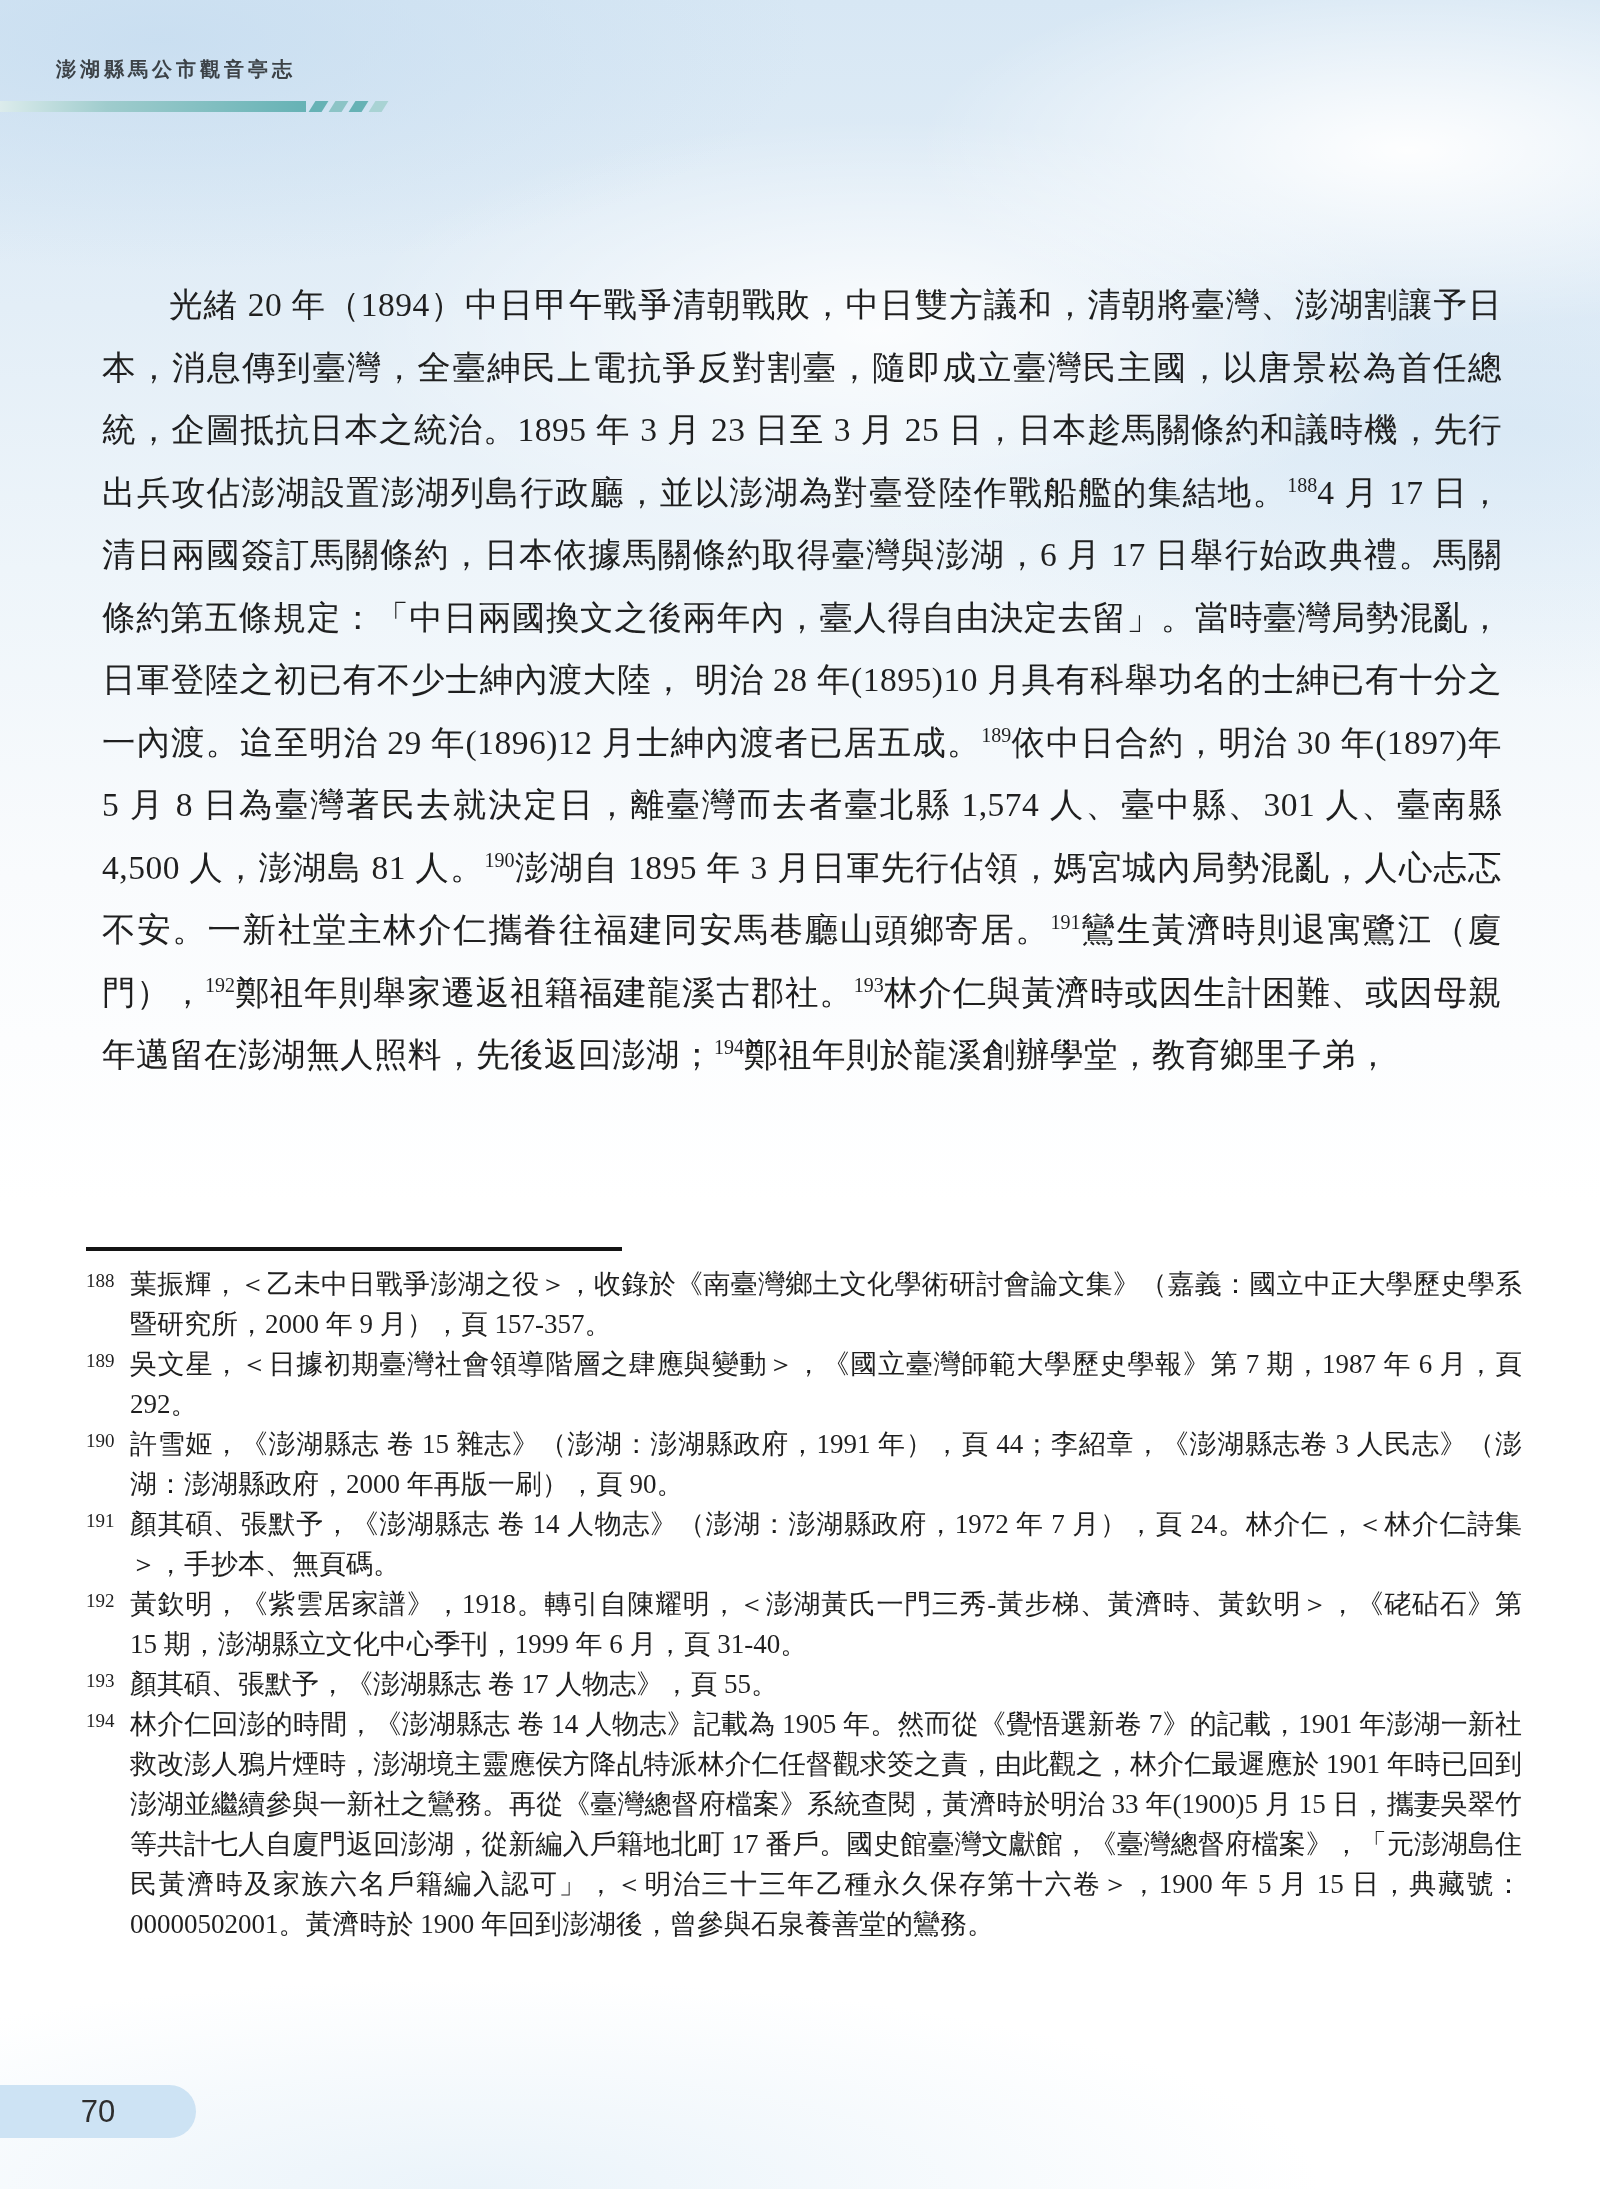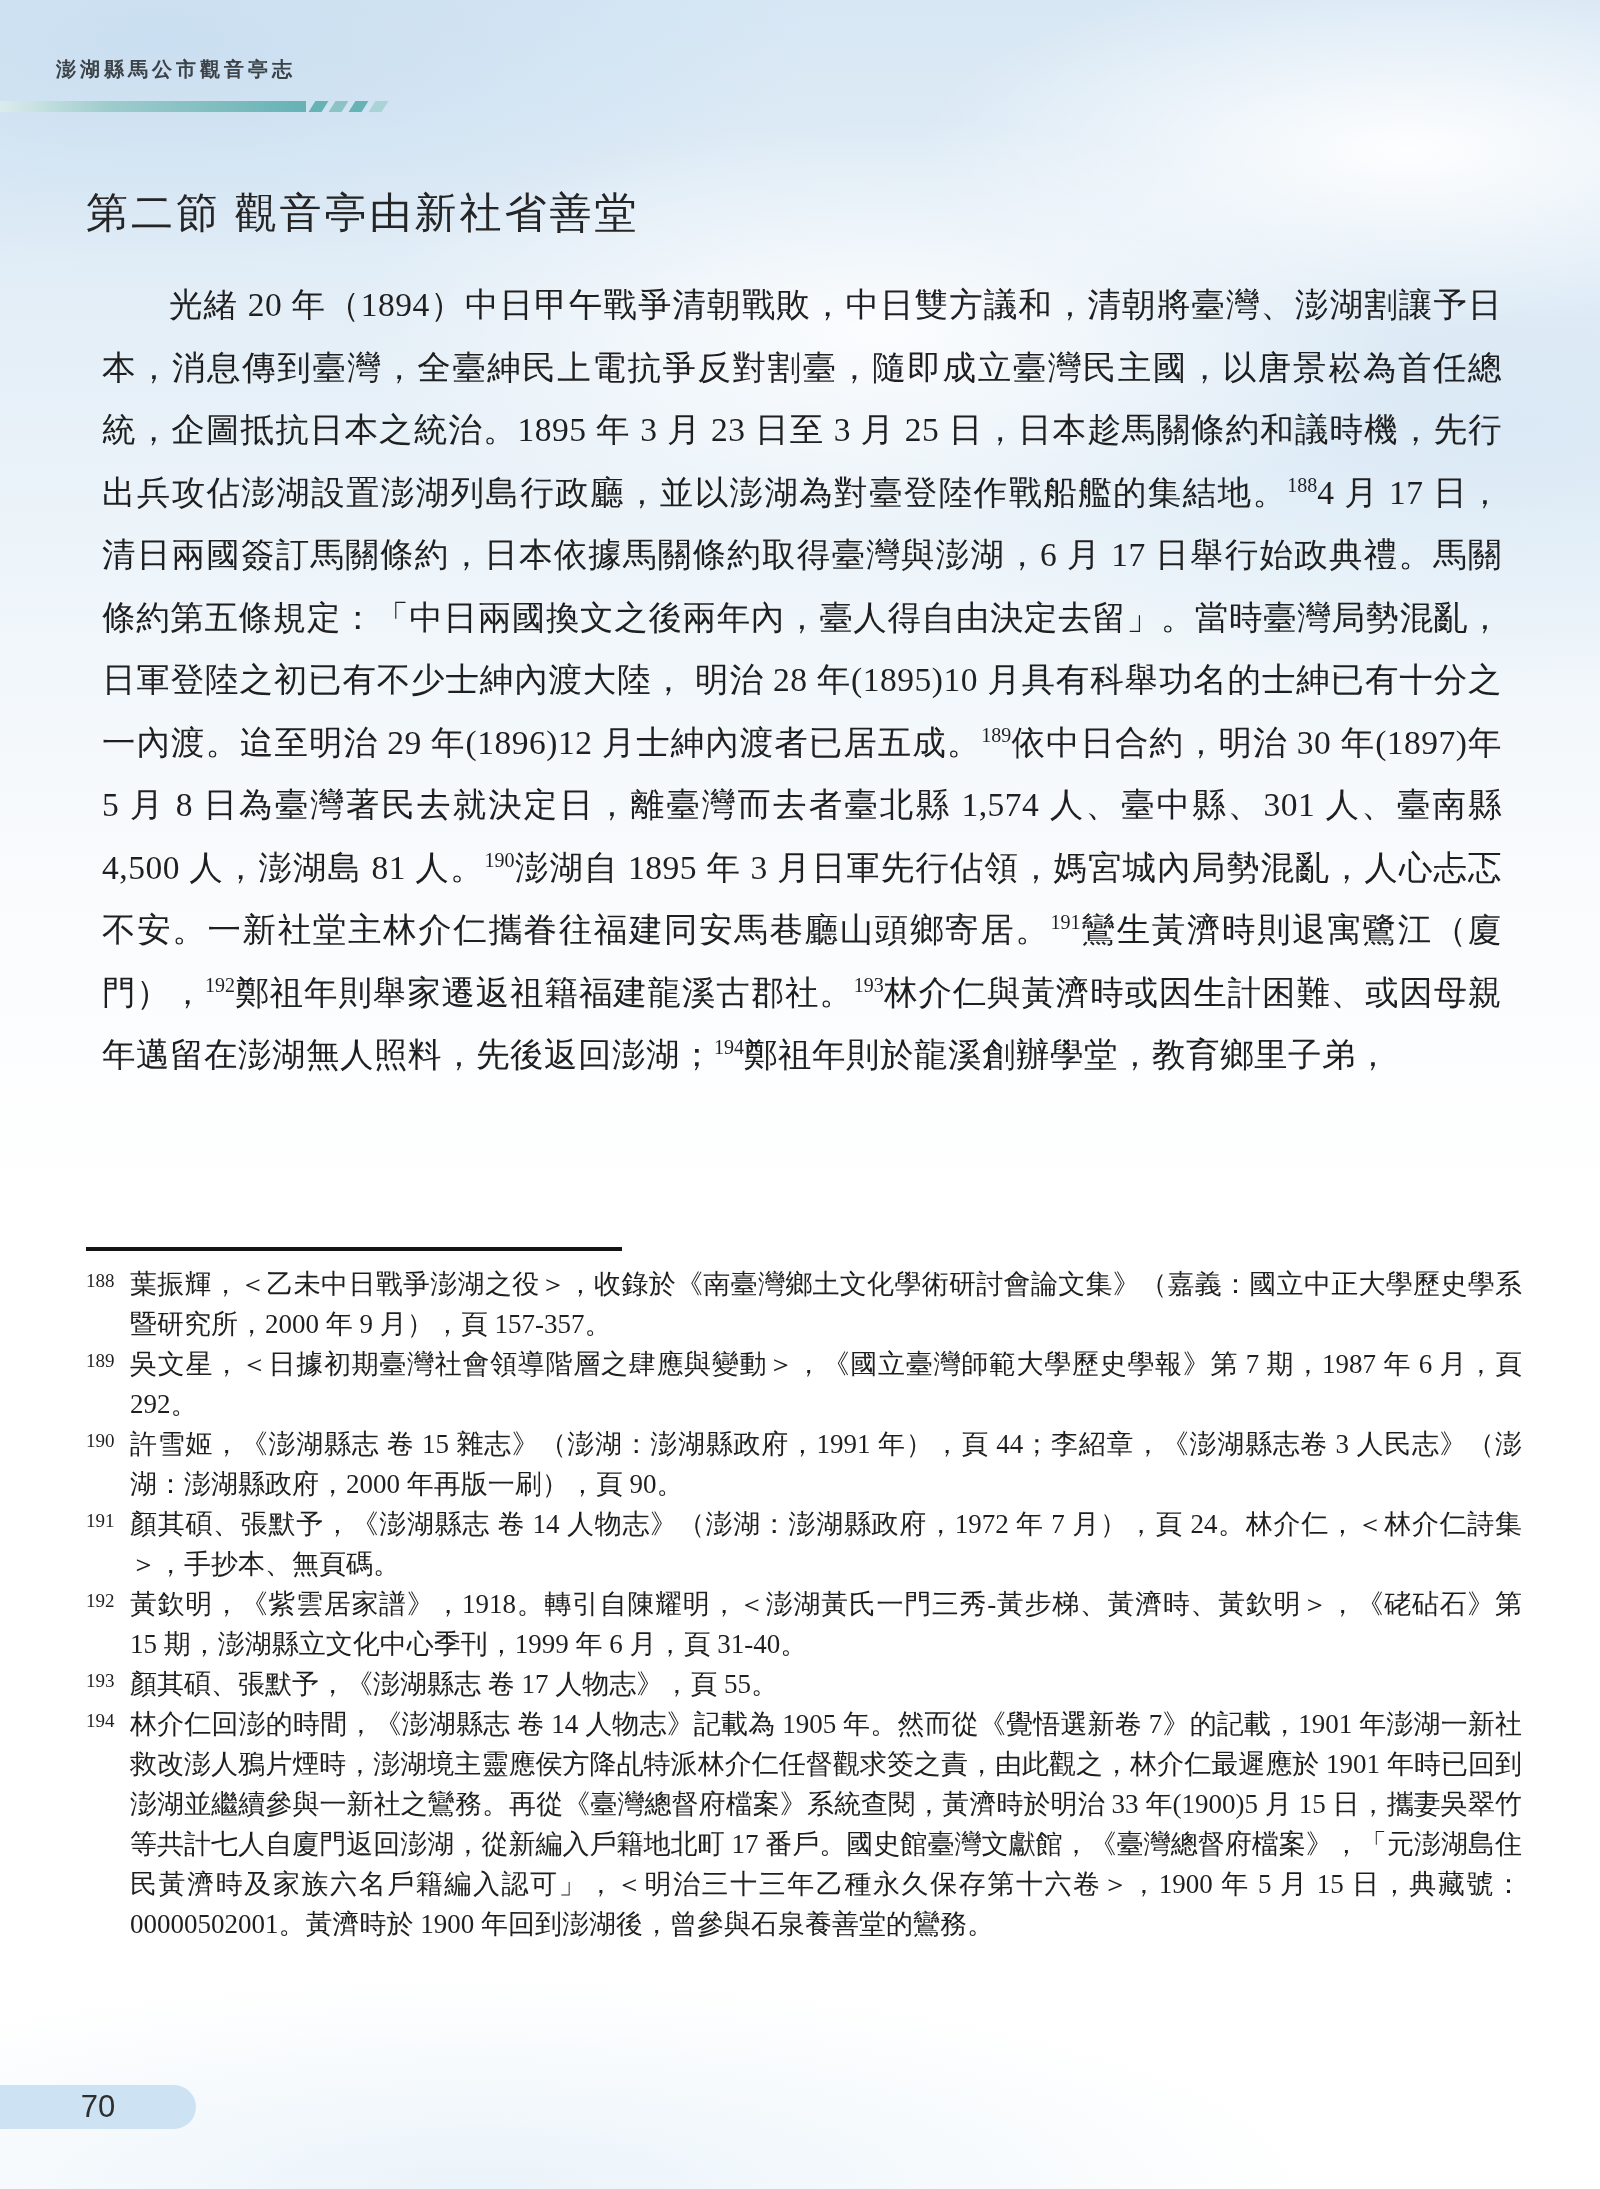--- a/index.html
+++ b/index.html
@@ -64,21 +64,21 @@
     font-size:27px;line-height:40px;text-align:justify;
   }
   .footnote{display:flex;align-items:flex-start;}
   .fn-num{
     flex:0 0 44px;font-size:19px;line-height:34px;letter-spacing:0;
   }
   .fn-text{flex:1;}
 
   
   .page-pill{
-    position:absolute;left:0;top:2085px;width:196px;height:44px;
+    position:absolute;left:0;top:2085px;width:196px;height:53px;
     background:#cde3f4;border-radius:0 27px 27px 0;
     display:flex;align-items:center;justify-content:center;
   }
   .page-number{
     font-family:"Liberation Sans","DejaVu Sans",sans-serif;
     font-size:31px;color:#2e2e2e;
   }
 </style>
 </head>
 <body>
@@ -88,21 +88,20 @@
   <div class="header-title">澎湖縣馬公市觀音亭志</div>
 
   <div class="header-rule"></div>
   <div class="header-slashes">
     <div class="slash"></div>
     <div class="slash"></div>
     <div class="slash"></div>
     <div class="slash"></div>
   </div>
 
-  <h1 class="section-title" style="margin:0;font-weight:normal;">第二節  觀音亭由新社省善堂</h1>
 
   <div class="body-text">
     <p><span>光緒 20 年（1894）中日甲午戰爭清朝戰敗，中日雙方議和，清朝將臺灣、澎湖割讓予日本，消息傳到臺灣，全臺紳民上電抗爭反對割臺，隨即成立臺灣民主國，以唐景崧為首任總統，企圖抵抗日本之統治。1895 年 3 月 23 日至 3 月 25 日，日本趁馬關條約和議時機，先行出兵攻佔澎湖設置澎湖列島行政廳，並以澎湖為對臺登陸作戰船艦的集結地。</span><sup>188</sup><span>4 月 17 日，清日兩國簽訂馬關條約，日本依據馬關條約取得臺灣與澎湖，6 月 17 日舉行始政典禮。馬關條約第五條規定：「中日兩國換文之後兩年內，臺人得自由決定去留」。當時臺灣局勢混亂，日軍登陸之初已有不少士紳內渡大陸， 明治 28 年(1895)10 月具有科舉功名的士紳已有十分之一內渡。迨至明治 29 年(1896)12 月士紳內渡者已居五成。</span><sup>189</sup><span>依中日合約，明治 30 年(1897)年 5 月 8 日為臺灣著民去就決定日，離臺灣而去者臺北縣 1,574 人、臺中縣、301 人、臺南縣 4,500 人，澎湖島 81 人。</span><sup>190</sup><span>澎湖自 1895 年 3 月日軍先行佔領，媽宮城內局勢混亂，人心忐忑不安。一新社堂主林介仁攜眷往福建同安馬巷廳山頭鄉寄居。</span><sup>191</sup><span>鸞生黃濟時則退寓鷺江（廈門），</span><sup>192</sup><span>鄭祖年則舉家遷返祖籍福建龍溪古郡社。</span><sup>193</sup><span>林介仁與黃濟時或因生計困難、或因母親年邁留在澎湖無人照料，先後返回澎湖；</span><sup>194</sup><span>鄭祖年則於龍溪創辦學堂，教育鄉里子弟，</span></p>
   </div>
 
   <div class="fn-rule"></div>
 
   <div class="footnotes">
       <div class="footnote">
         <span class="fn-num">188</span>

